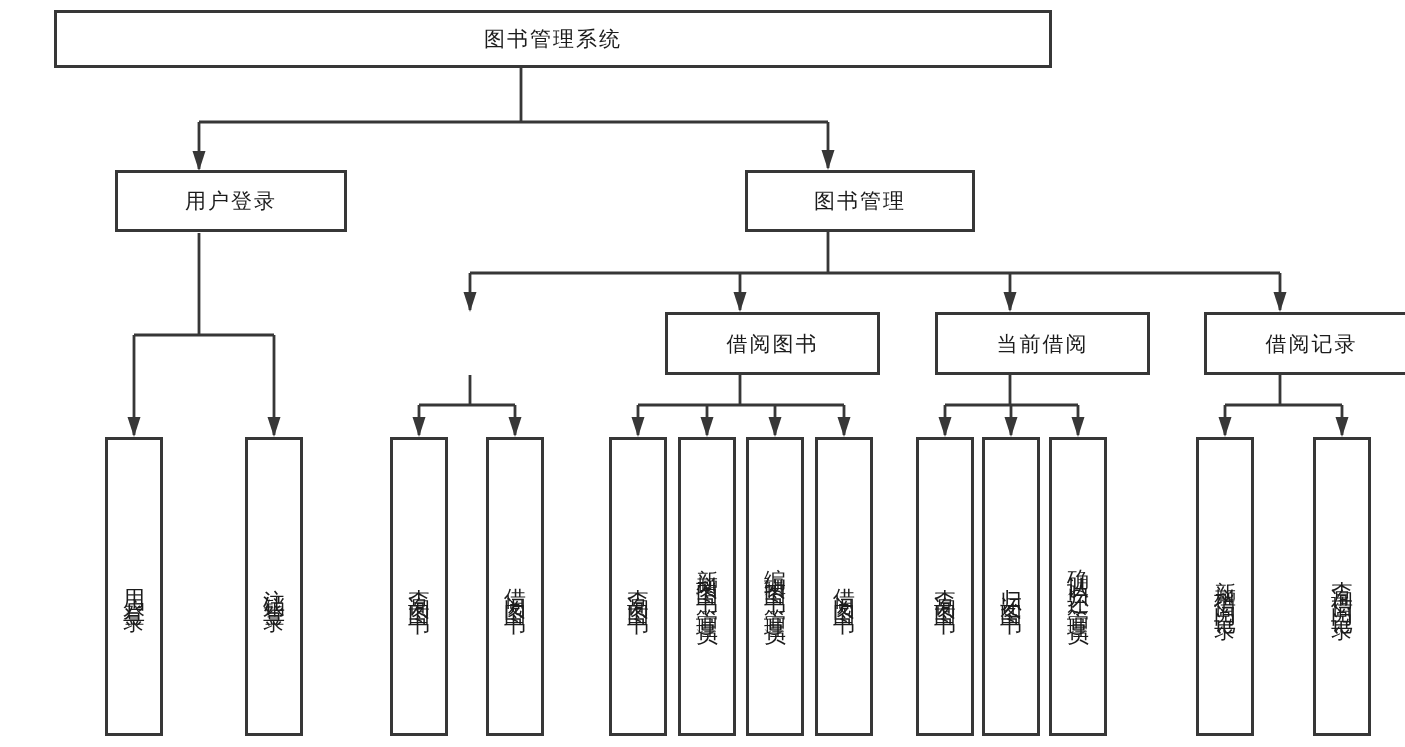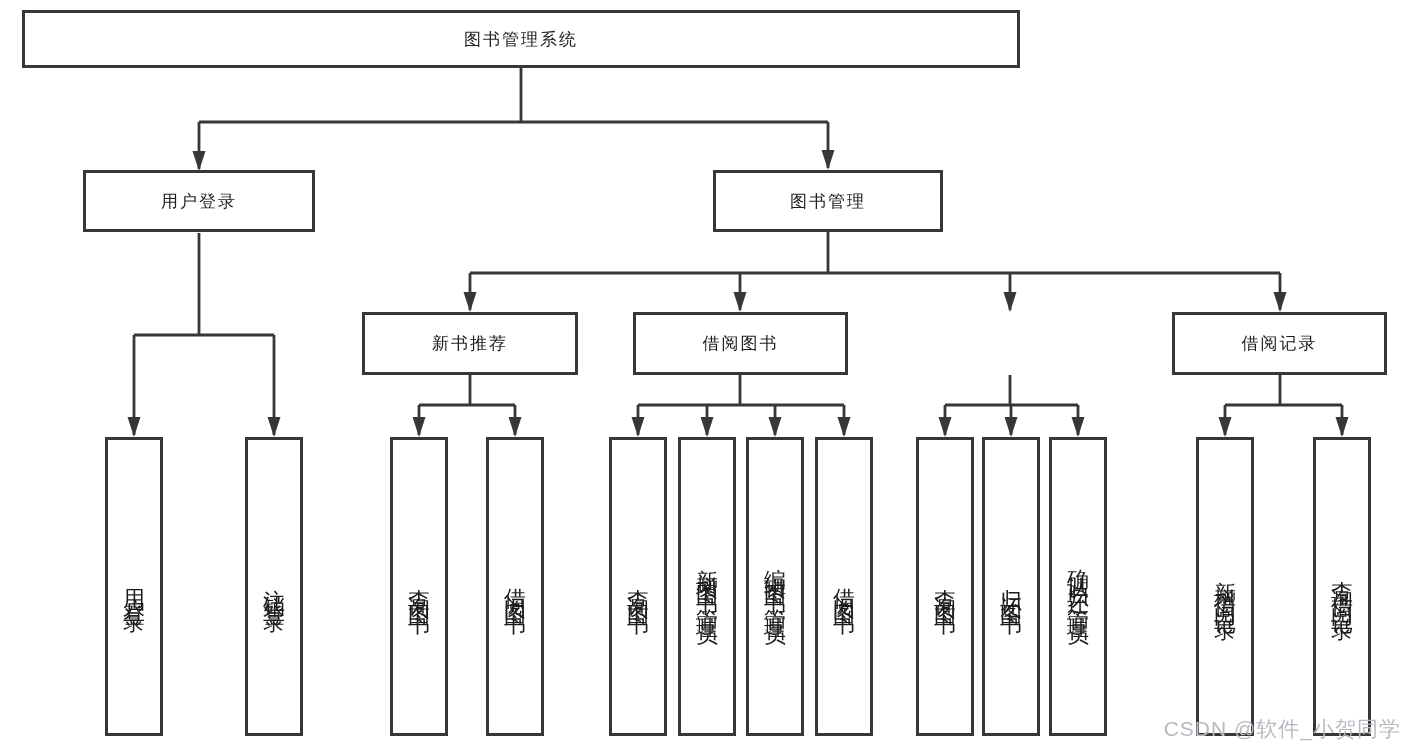--- a/index.html
+++ b/index.html
@@ -21,23 +21,24 @@
     box-sizing: border-box;
     background: #ffffff;
     border: 3px solid #373737;
     display: flex;
     align-items: center;
     justify-content: center;
     color: #1c1c1c;
     text-align: center;
   }
   .hbox {
-    font-size: 17px;
+    font-size: 21px;
     letter-spacing: 2px;
     font-weight: 400;
+    margin-left: 32px;
   }
   .vbox {
     top: 437px;
     width: 58px;
     height: 299px;
     writing-mode: vertical-lr;
     font-size: 22px;
     letter-spacing: 8px;
     line-height: 1;
   }
@@ -112,37 +113,36 @@
       <polygon points="1218.5,417 1231.5,417 1225,437"></polygon>
       <polygon points="1335.5,417 1348.5,417 1342,437"></polygon>
     </g>
   </svg>
 
   <div class="box hbox" style="left:22px; top:10px; width:998px; height:58px;">图书管理系统</div>
 
   <div class="box hbox" style="left:83px; top:170px; width:232px; height:62px;">用户登录</div>
   <div class="box hbox" style="left:713px; top:170px; width:230px; height:62px;text-align:center;">图书管理</div>
 
-  <div class="box hbox" style="left:362px; top:312px; width:216px; height:63px;">新书推荐</div>
   <div class="box hbox" style="left:633px; top:312px; width:215px; height:63px;">借阅图书</div>
+  <div class="box hbox" style="left:903px; top:312px; width:215px; height:63px;">当前借阅</div>
   <div class="box hbox" style="left:1172px; top:312px; width:215px; height:63px;">借阅记录</div>
 
   <div class="box vbox" style="left:105px;">用户登录</div>
   <div class="box vbox" style="left:245px;">注销登录</div>
 
   <div class="box vbox" style="left:390px;">查询图书</div>
   <div class="box vbox" style="left:486px;">借阅图书</div>
 
   <div class="box vbox" style="left:609px;">查询图书</div>
   <div class="box vbox" style="left:678px;">新增图书（管理员）</div>
   <div class="box vbox" style="left:746px;">编辑图书（管理员）</div>
   <div class="box vbox" style="left:815px;">借阅图书</div>
 
   <div class="box vbox" style="left:916px;">查询图书</div>
   <div class="box vbox" style="left:982px;">归还图书</div>
   <div class="box vbox" style="left:1049px;">确认归还（管理员）</div>
 
   <div class="box vbox" style="left:1196px;">新增借阅记录</div>
   <div class="box vbox" style="left:1313px;">查询借阅记录</div>
 
-  <div class="watermark">CSDN @软件_小贺同学</div>
 
 </div>
 
 </body></html>

